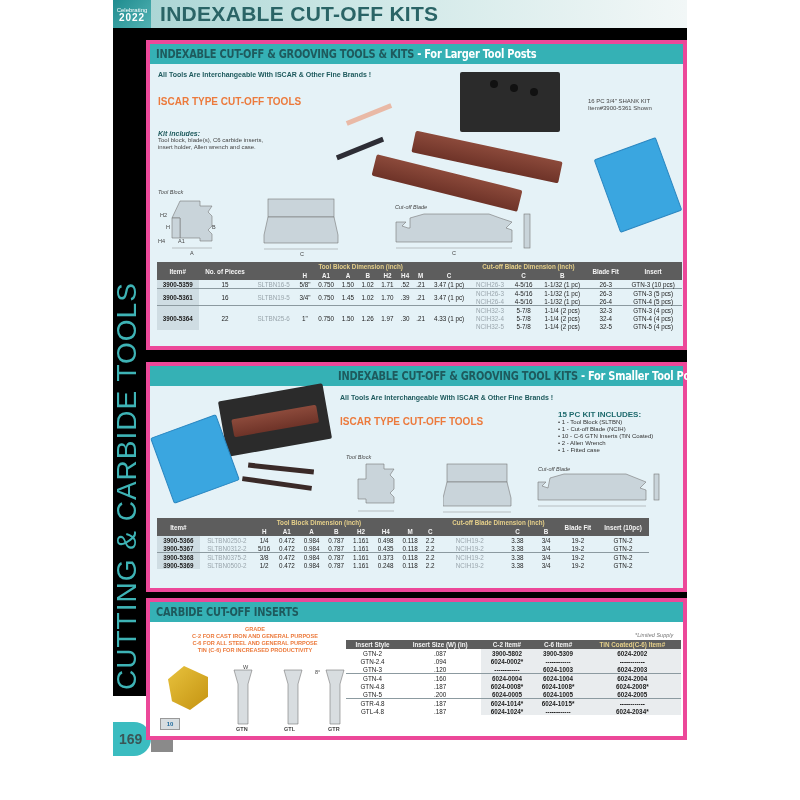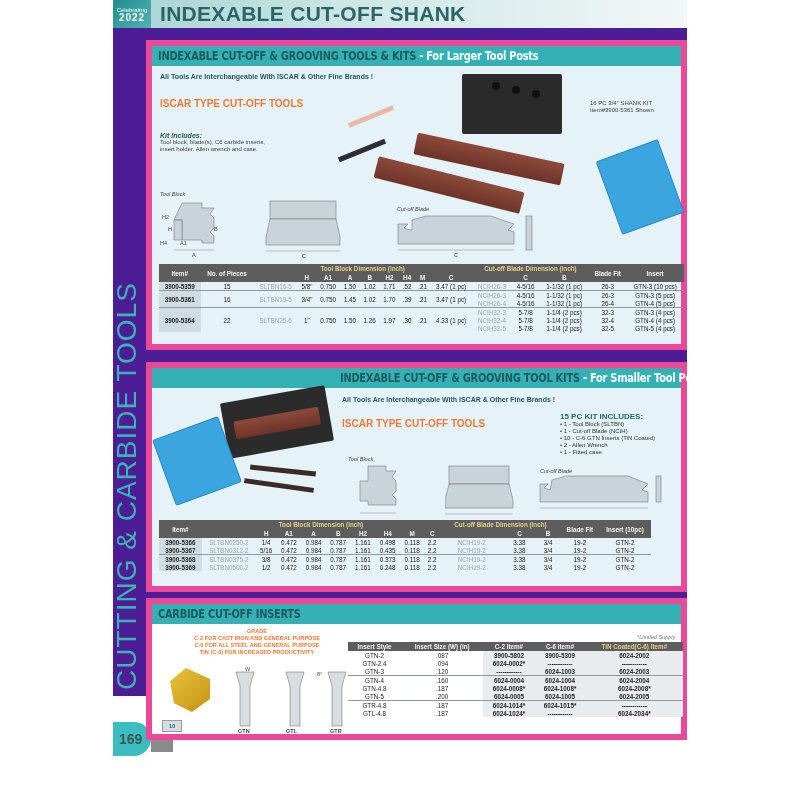--- a/index.html
+++ b/index.html
@@ -1,27 +1,27 @@
 <!DOCTYPE html>
 <html><head>
 <meta charset="utf-8">
 <style>
   *{box-sizing:border-box;margin:0;padding:0;}
   html,body{width:800px;height:800px;background:#ffffff;overflow:hidden;font-family:"Liberation Sans",sans-serif;}
-  .page{position:absolute;left:113px;top:0;width:574px;height:696px;background:#4c1d95;}
+  .page{position:absolute;left:113px;top:0;width:574px;height:696px;background:#000000;}
   .header{position:absolute;left:0;top:0;width:574px;height:28px;background:linear-gradient(90deg,#a6d3d2 0%,#cfe8e7 45%,#f2f7f7 100%);}
   .badge{position:absolute;left:0;top:0;width:38px;height:28px;background:linear-gradient(135deg,#1f8c8f,#52b2b3);color:#fff;text-align:center;}
   .badge .b1{font-size:6px;margin-top:7px;display:block;}
   .badge .b2{font-size:10px;letter-spacing:1px;display:block;line-height:10px;font-weight:bold;}
   .title{position:absolute;left:47px;top:2px;font-size:21px;font-weight:bold;color:#2a6466;letter-spacing:0.3px;}
   .side-text{position:absolute;left:-2px;top:690px;transform:rotate(-90deg);transform-origin:0 0;font-size:28px;color:#3eb3b5;letter-spacing:1px;white-space:nowrap;font-weight:300;}
   .pagenum{position:absolute;left:0;top:722px;width:38px;height:34px;background:#3bbcc0;border-radius:0 20px 20px 0;color:#3a5656;font-size:14px;font-weight:bold;padding:9px 0 0 6px;}
   .pagenum-tab{position:absolute;left:38px;top:740px;width:22px;height:12px;background:#8a8a8a;}
 
-  .panel{position:absolute;background:#e5f2f7;border:6px solid #ec4899;}
+  .panel{position:absolute;background:#e5f2f7;border:4px solid #ec4899;}
   .p1{left:33px;top:40px;width:541px;height:310px;}
   .p2{left:33px;top:362px;width:541px;height:230px;}
   .p3{left:33px;top:598px;width:541px;height:142px;background:#ffffff;}
   .bar{position:absolute;left:0;top:0;width:100%;height:20px;background:#35b1b5;}
   .bar-title{position:absolute;top:3px;font-size:12px;font-weight:bold;color:#1e5a5d;letter-spacing:-0.3px;white-space:nowrap;font-family:"DejaVu Sans",sans-serif;transform:scaleX(0.82);transform-origin:0 0;}
   .bar-sub{color:#ffffff;}
   .inter{position:absolute;font-size:7px;font-weight:bold;color:#1e5a5d;white-space:nowrap;}
   .iscar{position:absolute;font-size:10px;font-weight:bold;color:#ec7a3c;white-space:nowrap;}
   .small{position:absolute;font-size:6px;color:#444;white-space:nowrap;line-height:7px;}
   .kit-h{font-style:italic;font-weight:bold;color:#1e5a5d;font-size:7px;}
@@ -52,21 +52,21 @@
 </head>
 <body>
 
 <div class="page">
 
   <div class="header">
     <div class="badge">
       <span class="b1">Celebrating</span>
       <span class="b2">2022</span>
     </div>
-    <div class="title">INDEXABLE CUT-OFF SHANK</div>
+    <div class="title">INDEXABLE CUT-OFF KITS</div>
   </div>
 
   <div class="side-text">CUTTING &amp; CARBIDE TOOLS</div>
   <div class="pagenum-tab"></div>
   <div class="pagenum">169</div>
 
   <div class="panel p1">
     <div class="bar">
       <div class="bar-title" style="left:6px;">
         <span>INDEXABLE CUT-OFF &amp; GROOVING TOOLS &amp; KITS</span>

